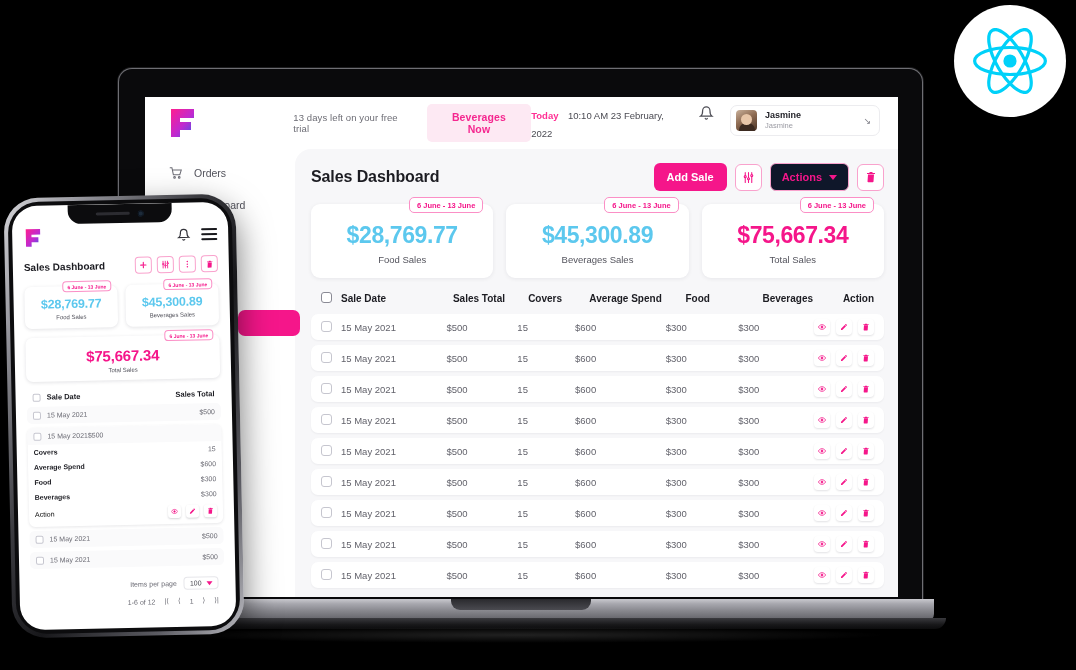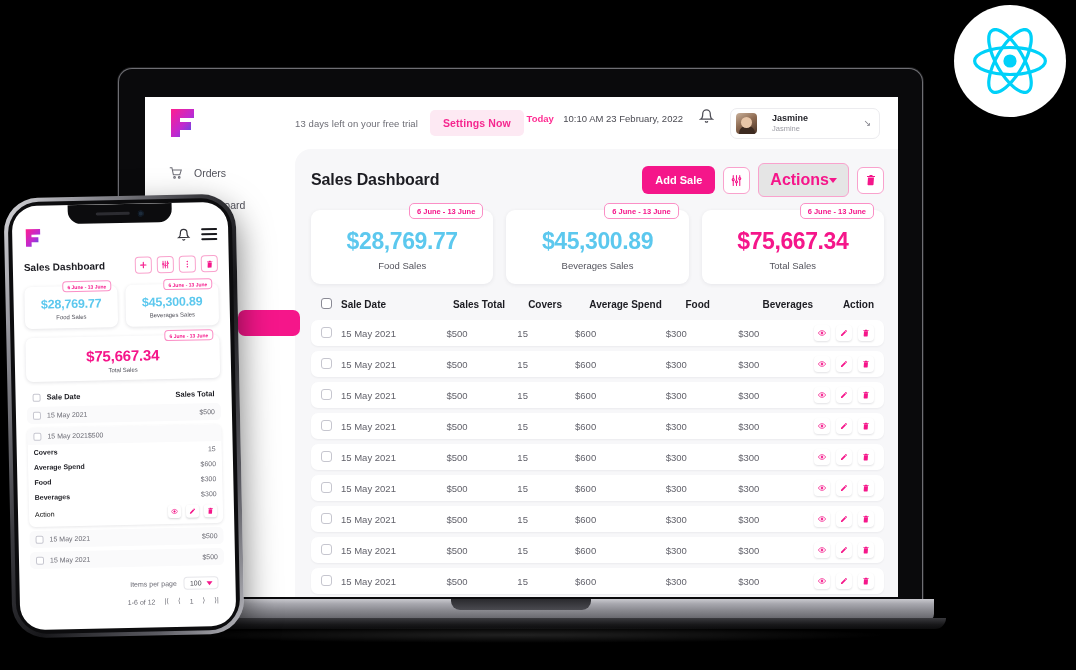--- a/index.html
+++ b/index.html
@@ -61,21 +61,21 @@
   .subscribe-btn {
     margin-left: 12px; background:#fde9f3; color:#f5278f;
     font-size: 10.5px; font-weight: 700; padding: 7px 13px; border-radius: 5px;
     border: none; cursor: pointer; letter-spacing:.1px;
   }
   .topbar-right { margin-left: auto; display:flex; align-items:flex-start; gap: 16px; }
   .today-lbl { color:#ff2e93; font-size: 9.5px; font-weight:600; }
   .today-val { color:#4b4b53; font-size: 9.5px; margin-left: 5px; }
   .bell { width: 15px; height: 16px; }
   .profile {
-    display:flex; align-items:center; gap:15px; background:#fff;
+    display:flex; align-items:center; gap:8px; background:#fff;
     border:1px solid #ececef; border-radius: 7px; padding: 4px 8px 4px 5px;
     min-width: 150px;
   }
   .avatar {
     width: 21px; height: 21px; border-radius: 4px; flex-shrink:0;
     background: linear-gradient(150deg,#c9b09a 0%, #8e6b52 45%, #4a3326 100%);
     position: relative; overflow:hidden;
   }
   .avatar:after{content:"";position:absolute;left:5px;top:4px;width:11px;height:11px;border-radius:50%;background:#e8c6a8;}
   .avatar:before{content:"";position:absolute;left:2.5px;top:13px;width:16px;height:10px;border-radius:7px 7px 0 0;background:#3c2a20;}
@@ -101,23 +101,23 @@
   .btn-primary {
     background:#f5168a; color:#fff; border:none; border-radius:6px;
     font-size: 11px; font-weight:700; padding: 8px 13px; cursor:pointer;
   }
   .icon-btn {
     width: 27px; height: 27px; border:1.2px solid #f9a2cd; border-radius:6px;
     background:#fff; display:flex; align-items:center; justify-content:center;
     cursor:pointer; color:#f5168a;
   }
   .btn-outline {
-    border:1.2px solid #f9a2cd; background:#e5e5e5; color:#f5168a;
-    border-radius:6px; font-size:16px; font-weight:700; padding: 7px 11px;
-    display:flex; align-items:center; cursor:pointer;
+    border:1.2px solid #f9a2cd; background:#0f172a; color:#f5168a;
+    border-radius:6px; font-size:11px; font-weight:700; padding: 7px 11px;
+    display:flex; align-items:center; gap:7px; cursor:pointer;
   }
   .caret-d { width:0;height:0;border-left:4px solid transparent;border-right:4px solid transparent;border-top:5px solid #f5168a; }
 
   .stats { display:flex; gap:13px; margin-top: 13px; padding-right: 14px; }
   .stat-card {
     flex:1; background:#fff; border-radius:9px; height: 74px;
     box-shadow: 0 1px 4px rgba(20,20,40,.07); position:relative;
     display:flex; flex-direction:column; align-items:center; justify-content:center;
   }
   .date-pill {
@@ -274,21 +274,21 @@
                   <linearGradient id="lg1" x1="0" y1="0" x2="1" y2="1">
                 <stop offset="0" stop-color="#ff1e8e"></stop>
                     <stop offset="55%" stop-color="#c02ad0"></stop>
                     <stop offset="100%" stop-color="#3d56e8"></stop>
               </linearGradient>
                 </defs>
               <path d="M4 2 L27 2 L27 11 L13 11 L13 15 L24 15 L24 23 L13 23 L13 30 L4 30 Z" fill="url(#lg1)"></path>
             </svg>
           </div>
           <div class="trial-txt">13 days left on your free trial</div>
-          <button class="subscribe-btn">Settings Now</button>
+          <button class="subscribe-btn">Beverages Now</button>
 
           <div class="topbar-right">
             <div>
               <span class="today-lbl">Today</span>
               <span class="today-val">10:10 AM 23 February, 2022</span>
             </div>
             <svg class="bell" viewBox="0 0 24 24" fill="none" stroke="#4d4d55" stroke-width="2" stroke-linecap="round">
               <path d="M18 8A6 6 0 0 0 6 8c0 7-3 9-3 9h18s-3-2-3-9"></path>
                 <path d="M13.7 21a2 2 0 0 1-3.4 0"></path>
             </svg>

